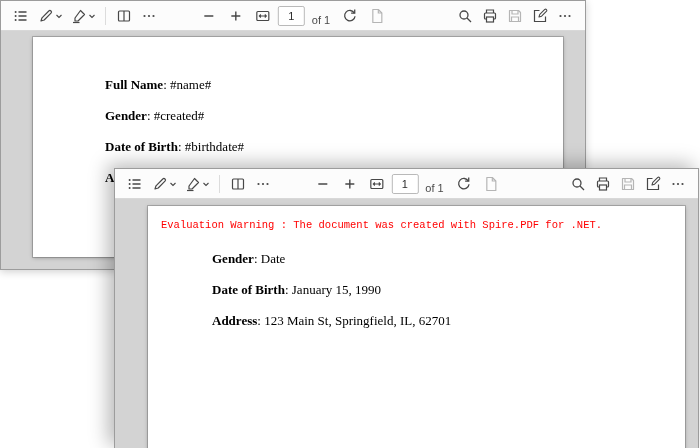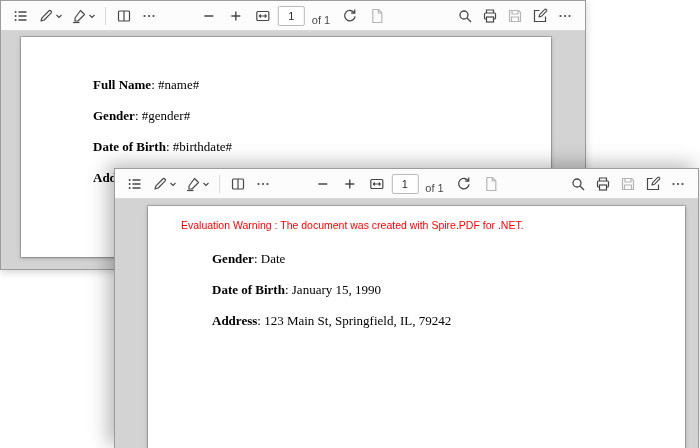--- a/index.html
+++ b/index.html
@@ -48,35 +48,34 @@
     background:#ffffff; text-align:center;
     font-size:11px; color:#2b2b2b;
     font-family:"Liberation Sans", sans-serif;
   }
   .of-label { font-size:11px; color:#4a4a4a; margin:8px 5px 0 4px; white-space:nowrap; }
 
   .doc-page {
     position:absolute; background:#ffffff;
     box-shadow:0 0 0 1px rgba(0,0,0,.18), 0 1px 4px rgba(0,0,0,.28);
   }
-  #window-back  .doc-page { left:20px; top:36px; width:530px; height:220px; }
+  #window-back  .doc-page { left:32px; top:36px; width:530px; height:220px; }
   #window-front .doc-page { left:33px; top:37px; width:537px; height:260px; }
 
   .doc-fields { font-family:"Liberation Serif", serif; font-size:13px; color:#000; }
   #window-back  .doc-fields { padding:40px 0 0 72px; }
   #window-front .doc-fields { padding:20px 0 0 64px; }
   .doc-line { margin-bottom:15px; }
   .doc-line b { font-weight:bold; }
 
   .eval-warning {
     padding:13px 0 0 13px;
-    font-family:Liberation Sans, sans-serif;
+    font-family:Liberation Mono, monospace;
     font-size:10.5px; color:#ff0000;
     white-space:nowrap;
-    margin-left:20px;
   }
 
   svg { display:block; }
 </style>
 </head>
 <body>
 
 <div id="screen">
 
   <div class="pdf-window" id="window-back">
@@ -189,21 +188,21 @@
               <circle cx="8" cy="8" r="1.1" fill="currentColor"></circle>
               <circle cx="12.5" cy="8" r="1.1" fill="currentColor"></circle>
             </svg>
         </div>
       </div>
     </div>
 
     <div class="doc-page">
       <div class="doc-fields">
         <p class="doc-line"><b>Full Name</b><span>: </span><span>#name#</span></p>
-        <p class="doc-line"><b>Gender</b><span>: </span><span>#gender#</span></p>
+        <p class="doc-line"><b>Gender</b><span>: </span><span>#created#</span></p>
         <p class="doc-line"><b>Date of Birth</b><span>: </span><span>#birthdate#</span></p>
         <p class="doc-line"><b>Address</b><span>: </span><span>#address#</span></p>
       </div>
     </div>
   </div>
 
   <div class="pdf-window" id="window-front">
 
     <div class="toolbar">
       <div class="tb-left">
@@ -315,18 +314,18 @@
             </svg>
         </div>
       </div>
     </div>
 
     <div class="doc-page">
       <div class="eval-warning">Evaluation Warning : The document was created with Spire.PDF for .NET.</div>
       <div class="doc-fields">
         <p class="doc-line"><b>Gender</b><span>: </span><span>Date</span></p>
         <p class="doc-line"><b>Date of Birth</b><span>: </span><span>January 15, 1990</span></p>
-        <p class="doc-line"><b>Address</b><span>: </span><span>123 Main St, Springfield, IL, 79242</span></p>
+        <p class="doc-line"><b>Address</b><span>: </span><span>123 Main St, Springfield, IL, 62701</span></p>
       </div>
     </div>
   </div>
 
 </div>
 
 </body></html>

